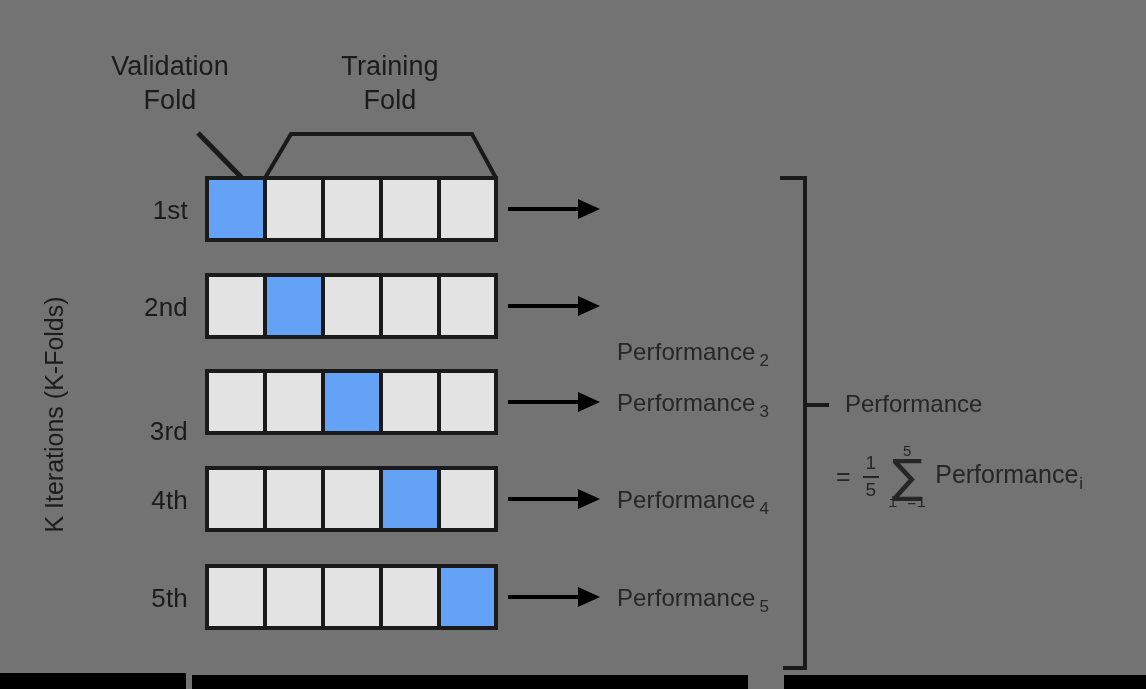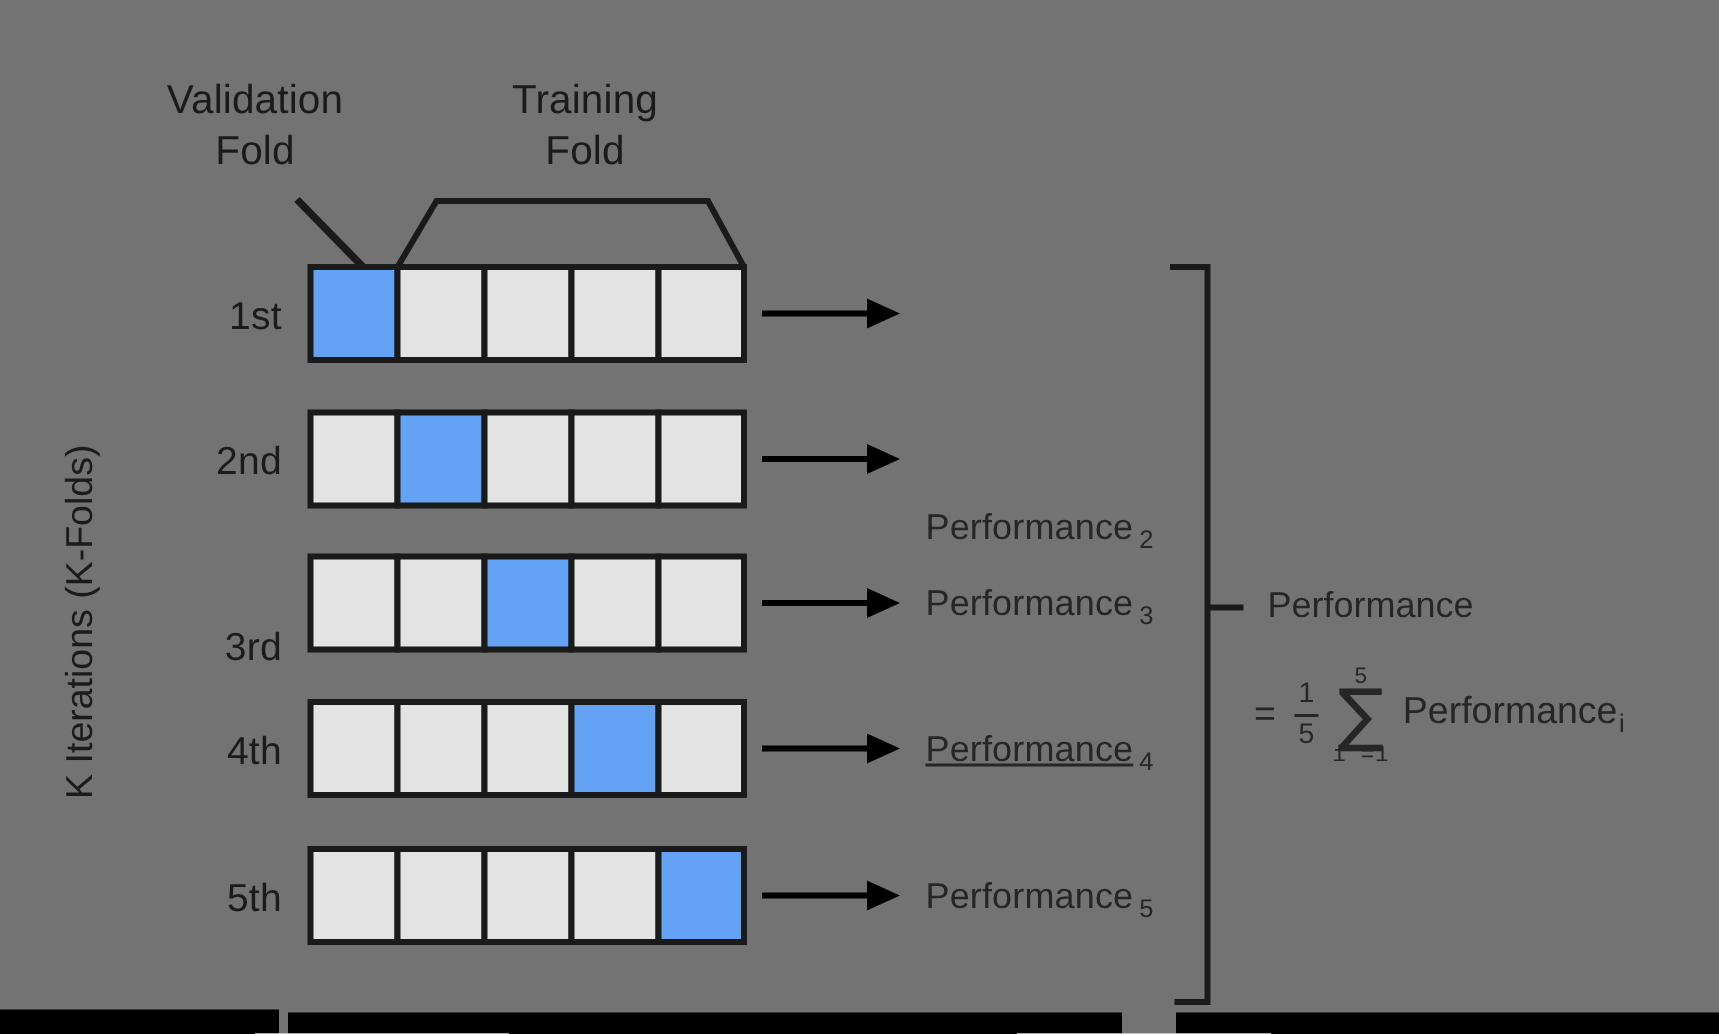--- a/index.html
+++ b/index.html
@@ -209,21 +209,21 @@
   <div class="row-label" style="left:108px; top:372px;margin-top:44px;">3rd</div>
   <div class="row-label" style="left:108px; top:485px;text-align:right;">4th</div>
   <div class="row-label" style="left:108px; top:583px;">5th</div>
 
   <div class="perf-label" style="left:617px; top:293px;margin-top:45px;">
     <span>Performance</span><span class="sub">2</span>
   </div>
   <div class="perf-label" style="left:617px; top:389px;">
     <span>Performance</span><span class="sub">3</span>
   </div>
-  <div class="perf-label" style="left:617px; top:486px;text-decoration:underline;">
+  <div class="perf-label" style="left:617px; top:486px;">
     <span>Performance</span><span class="sub">4</span>
   </div>
   <div class="perf-label" style="left:617px; top:584px;">
     <span>Performance</span><span class="sub">5</span>
   </div>
 
   <div id="agg-title">Performance</div>
 
   <div id="agg-formula">
     <span class="eq">=</span>

